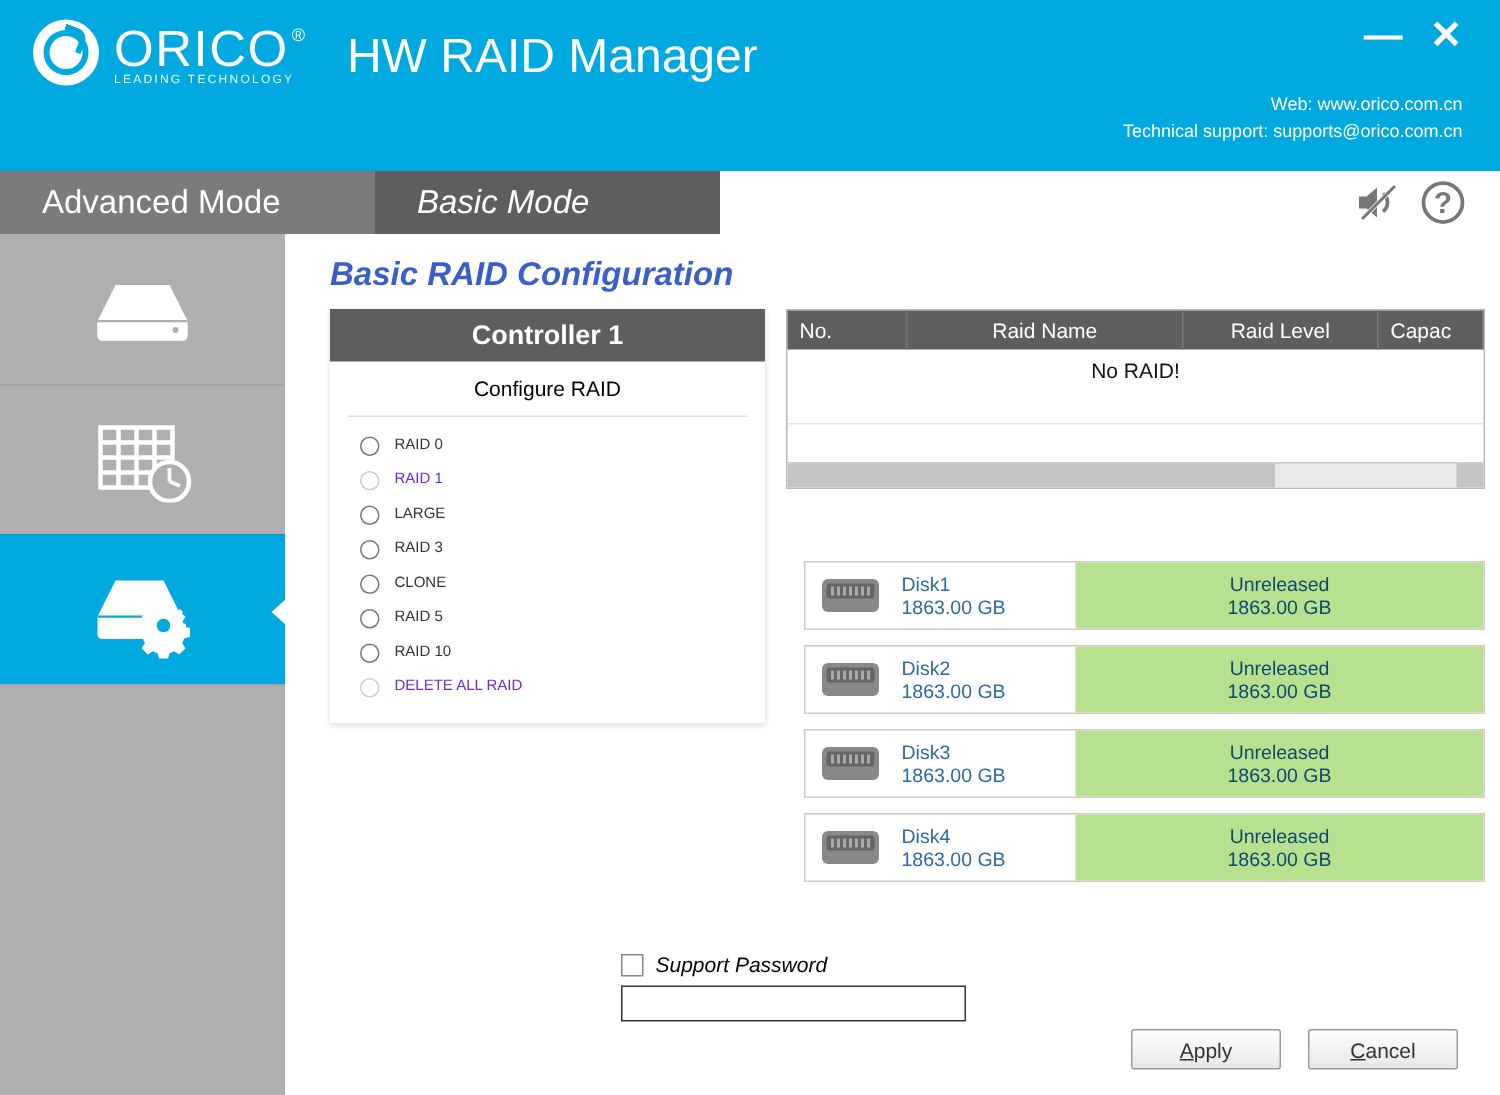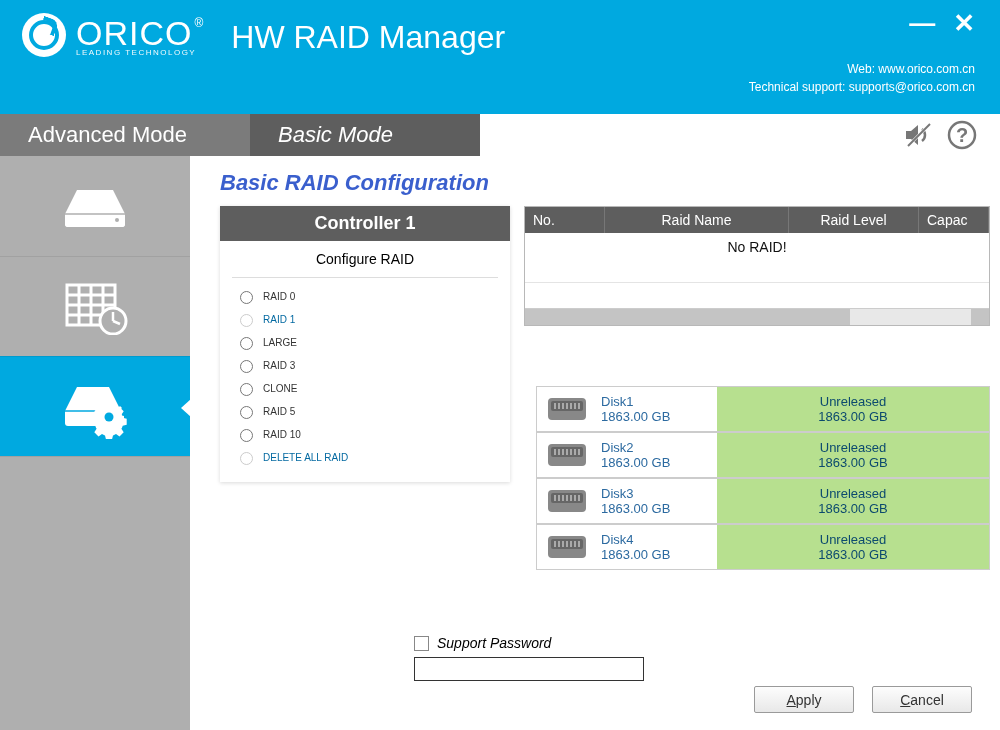--- a/index.html
+++ b/index.html
@@ -64,40 +64,40 @@
 
   .main { flex:1; padding:14px 10px 10px 30px; position:relative; background:#fff;}
   .main h2 { color:#3a5fcd; font-style:italic; font-size:22px; font-weight:bold; margin-bottom:10px;}
 
   .top-row { display:flex; gap:14px; align-items:flex-start;}
   .controller-panel { width:290px; background:#fff; box-shadow:0 1px 4px rgba(0,0,0,0.15);}
   .controller-head { background:#5e5e5e; color:#ffffff; text-align:center; font-size:18px; padding:7px 0; font-weight:bold;}
   .controller-sub { text-align:center; font-size:14px; padding:10px 0; border-bottom:1px solid #ddd; margin:0 12px;}
   .raid-options { padding:8px 10px 12px 20px;}
   .raid-option { display:flex; align-items:flex-start; gap:10px; padding:5px 0; font-size:10px; color:#333; cursor:pointer;}
-  .raid-option.disabled { color:#0369a1; cursor:default;}
+  .raid-option.disabled { color:#6d28d9; cursor:default;}
   .radio-dot { width:13px; height:13px; border-radius:50%; border:1.5px solid #777; background:#fff; position:relative; flex:0 0 auto;}
   .raid-option.disabled .radio-dot{border-color:#ccc;}
 
   .raid-table-wrap { flex:1; min-width:0;}
   .raid-table {
     border:1px solid #b8b8b8; height:120px; display:flex; flex-direction:column;
     background:#fff;
   }
   .raid-table-head{ display:flex; background:#5e5e5e; color:#fff; font-size:14px;}
   .raid-table-head div{ padding:5px 8px; border-right:1px solid #777;}
   .rt-no{width:80px;} .rt-name{flex:1;text-align:center;} .rt-level{width:130px;text-align:center;} .rt-cap{width:70px;}
   .raid-table-body{flex:1; display:flex; flex-direction:column;}
   .raid-empty{ text-align:center; padding:6px 0 4px; font-size:14px; color:#111;}
   .raid-empty-row{border-bottom:1px solid #e4e4e4; height:24px;}
   .raid-scroll{height:17px; background:#e8e8e8; border-top:1px solid #ccc; position:relative;}
   .raid-scroll .thumb{position:absolute;left:0;top:0;bottom:0;width:70%;background:#c4c4c4;}
   .raid-scroll .end{position:absolute;right:0;top:0;bottom:0;width:18px;background:#c4c4c4;}
 
-  .disk-list{ margin-top:60px; display:flex; flex-direction:column; padding-left:12px;}
+  .disk-list{ margin-top:48px; display:flex; flex-direction:column; gap:10px;padding-left:12px;}
   .disk-row{ display:flex; border:1px solid #ccc; height:46px; align-items:stretch; background:#fff;}
   .disk-icon-cell{ width:60px; display:flex; align-items:center; justify-content:center;}
   .disk-info{ width:120px; display:flex; flex-direction:column; justify-content:center; padding:2px 4px; font-size:13px;}
   .disk-info .name{color:#2c6aa0; font-weight:500;}
   .disk-info .size{color:#2c6aa0;}
   .disk-bar{ flex:1; background:#b7e08f; display:flex; flex-direction:column; align-items:center; justify-content:center; font-size:13px; color:#0c4a6e;}
 
   .password-row{ position:absolute; left:224px; bottom:68px; display:flex; flex-direction:column; gap:6px;}
   .password-label{display:flex; align-items:center; gap:8px; font-size:14px; font-style:italic;}
   .checkbox{width:15px;height:15px;border:1px solid #888;background:#fff;}

